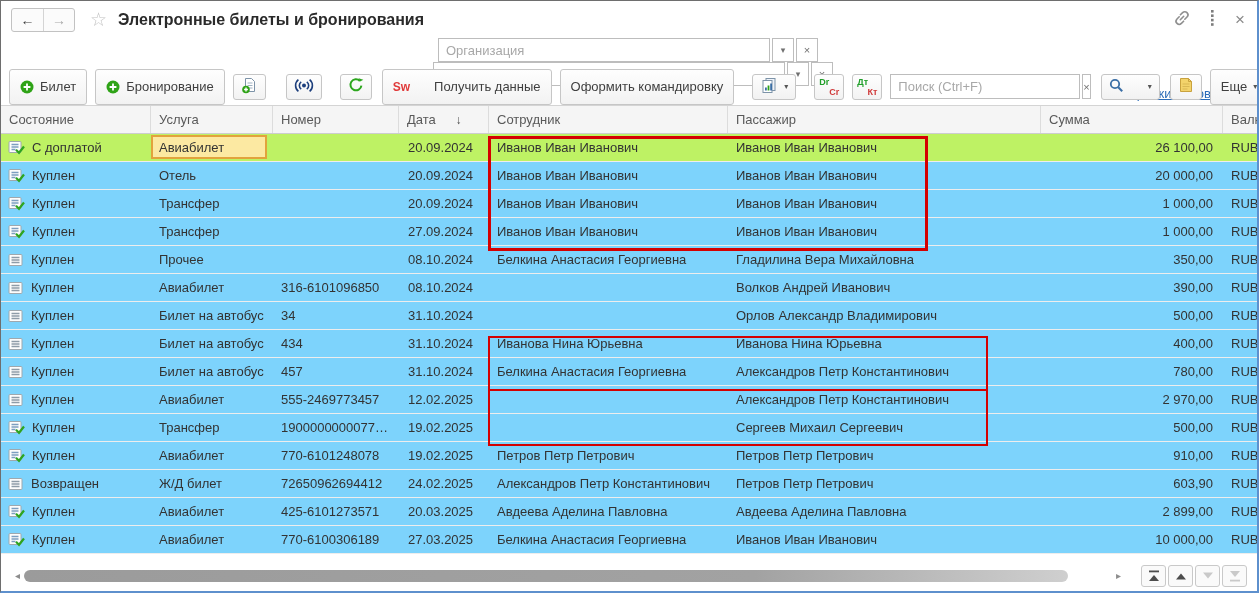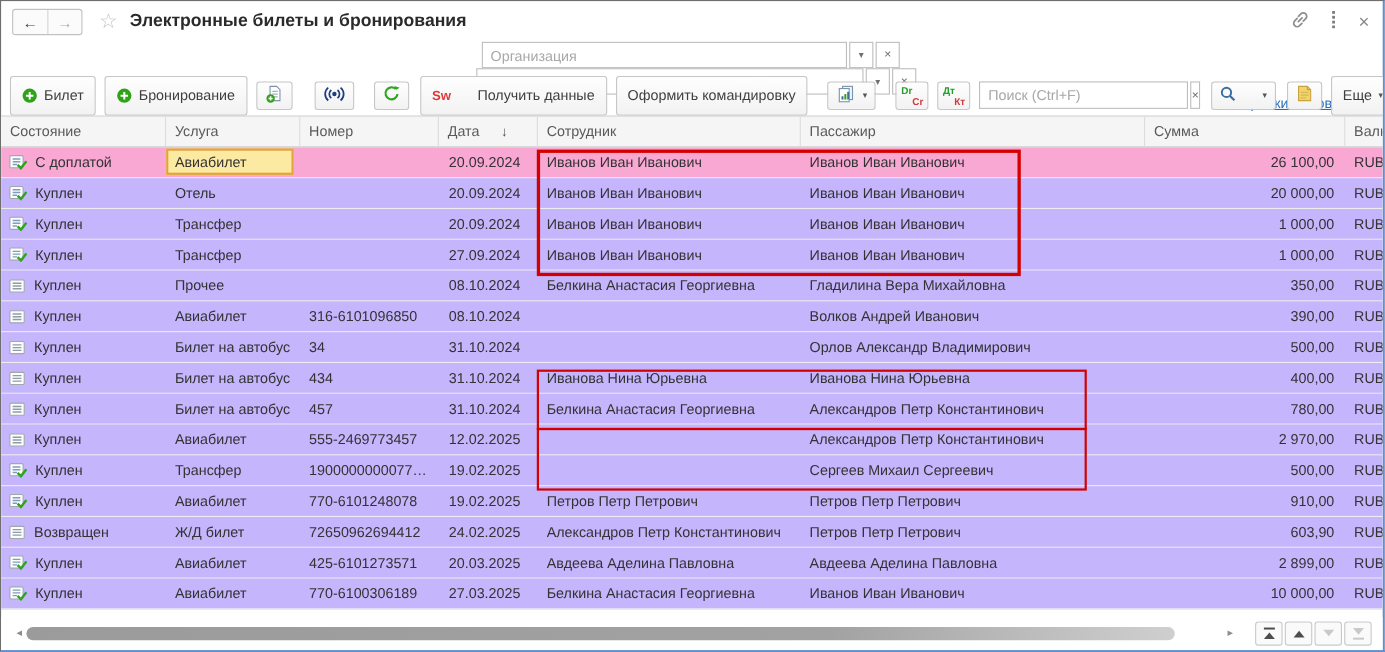--- a/index.html
+++ b/index.html
@@ -46,22 +46,22 @@
   .dxbtn .r{position:absolute;bottom:2px;right:4px;color:#d03a3a;font-weight:bold;font-size:9px;}
   .search-input{width:190px;height:25px;border:1px solid #bdbdbd;padding:0 7px;font:13px "Liberation Sans",sans-serif;outline:none;}
   .sbtn-x{width:22px;height:25px;border:1px solid #bdbdbd;background:#fff;color:#707070;font-size:11px;cursor:pointer;padding:0;margin-left:2px;}
   .qmark{font-weight:bold;color:#444;}
   
   .thead{display:grid;grid-template-columns:var(--cols);height:29px;background:#f5f5f5;
          border-top:1px solid #d4d4d4;border-bottom:1px solid #cdcdcd;}
   .hcell{line-height:28px;padding-left:8px;color:#595959;border-right:1px solid #dcdcdc;overflow:hidden;white-space:nowrap;}
   .hcell:last-child{border-right:none;}
   .sort{margin-left:16px;color:#4a4a4a;font-size:12px;}
-  .trow{display:grid;grid-template-columns:var(--cols);height:28px;border-bottom:1px solid #ededed;background:#c4b5fd;cursor:default;}
-  .trow.selected{background:#f9a8d4;}
+  .trow{display:grid;grid-template-columns:var(--cols);height:28px;border-bottom:1px solid #ededed;background:#7dd3fc;cursor:default;}
+  .trow.selected{background:#bef264;}
   .tcell{line-height:27px;padding-left:8px;white-space:nowrap;overflow:hidden;color:#333;}
   .status-cell{display:flex;align-items:center;gap:7px;padding-left:7px;}
   .row-icon{display:inline-flex;flex-shrink:0;}
   .date-cell{padding-left:9px;}
   .amount-cell{text-align:right;padding-right:10px;padding-left:0;}
   .rel{position:relative;padding:0;}
   .focus-cell{position:absolute;left:0;top:1px;right:6px;bottom:2px;border:2px solid #e2a33c;background:#fce9a2;line-height:21px;padding-left:6px;}
   
   .bottom-bar{position:absolute;left:0;right:0;bottom:0;height:30px;display:flex;align-items:center;padding:0 10px;background:#fff;}
   .hscroll{display:flex;align-items:center;width:1128px;}

